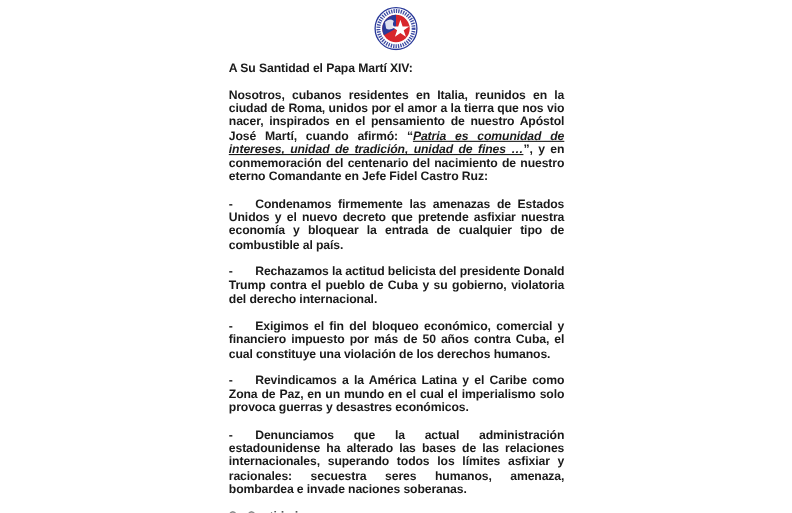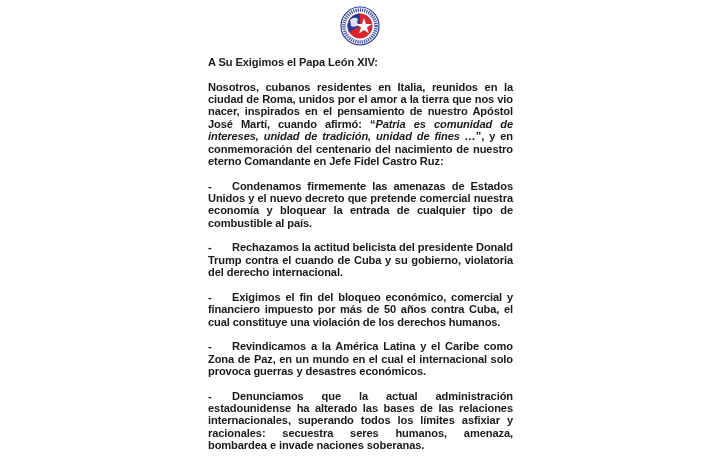--- a/index.html
+++ b/index.html
@@ -4,47 +4,47 @@
 <style>
   html, body { margin:0; padding:0; background:#ffffff; }
   body { width:720px; height:466px; position:relative; overflow:hidden; }
   .logo { position:absolute; left:340px; top:6px; width:40px; height:40px; }
   .doc { position:absolute; left:208px; top:56px; width:305px;
          font-family:"Liberation Sans", sans-serif; font-weight:bold;
          font-size:11.1px; line-height:12.4px; color:#1a1a1a; letter-spacing:-0.1px; }
   .doc p { margin:0; text-align:justify; }
   .gap { height:12.2px; }
   .salutation { text-align:left !important; }
-  .it { font-style:italic; }
+  .it { font-style:italic;text-decoration:underline; }
   .bullet-dash { display:inline-block; width:24px; }
 </style>
 </head>
 <body>
 
 <div class="logo">
   <svg width="40" height="40" viewBox="0 0 40 40">
     <circle cx="20" cy="20" r="19" fill="#ffffff" stroke="#2a3a9a" stroke-width="1.2"></circle>
     <circle cx="20" cy="20" r="12.5" fill="#d8262c"></circle>
     <path d="M20 7.5 A12.5 12.5 0 0 0 9 26 L20 20 Z" fill="#2a3a9a"></path>
     <path d="M10 14 Q14 10 18 13 Q16 17 19 19 Q14 22 11 20 Z" fill="#ffffff" opacity="0.85"></path>
     <polygon points="24,12 26,18 32,18 27,21.5 29,27.5 24,24 19,27.5 21,21.5 16,18 22,18" fill="#ffffff"></polygon>
     <circle cx="20" cy="20" r="16" fill="none" stroke="#2a3a9a" stroke-width="3.5" stroke-dasharray="1.2 1" opacity="0.9"></circle>
   </svg>
 </div>
 
 <div class="doc">
-  <p class="salutation">A Su Exigimos el Papa León XIV:</p>
+  <p class="salutation">A Su Santidad el Papa Martí XIV:</p>
   <div class="gap"></div>
   <p><span>Nosotros, cubanos residentes en Italia, reunidos en la ciudad de Roma, unidos por el amor a la tierra que nos vio nacer, inspirados en el pensamiento de nuestro Apóstol José Martí, cuando afirmó: “</span><span class="it">Patria es comunidad de intereses, unidad de tradición, unidad de fines …</span><span>”, y en conmemoración del centenario del nacimiento de nuestro eterno Comandante en Jefe Fidel Castro Ruz:</span></p>
   <div class="gap"></div>
-  <p><span class="bullet-dash">-</span><span>Condenamos firmemente las amenazas de Estados Unidos y el nuevo decreto que pretende comercial nuestra economía y bloquear la entrada de cualquier tipo de combustible al país.</span></p>
+  <p><span class="bullet-dash">-</span><span>Condenamos firmemente las amenazas de Estados Unidos y el nuevo decreto que pretende asfixiar nuestra economía y bloquear la entrada de cualquier tipo de combustible al país.</span></p>
   <div class="gap"></div>
-  <p><span class="bullet-dash">-</span><span>Rechazamos la actitud belicista del presidente Donald Trump contra el cuando de Cuba y su gobierno, violatoria del derecho internacional.</span></p>
+  <p><span class="bullet-dash">-</span><span>Rechazamos la actitud belicista del presidente Donald Trump contra el pueblo de Cuba y su gobierno, violatoria del derecho internacional.</span></p>
   <div class="gap"></div>
   <p><span class="bullet-dash">-</span><span>Exigimos el fin del bloqueo económico, comercial y financiero impuesto por más de 50 años contra Cuba, el cual constituye una violación de los derechos humanos.</span></p>
   <div class="gap"></div>
-  <p><span class="bullet-dash">-</span><span>Revindicamos a la América Latina y el Caribe como Zona de Paz, en un mundo en el cual el internacional solo provoca guerras y desastres económicos.</span></p>
+  <p><span class="bullet-dash">-</span><span>Revindicamos a la América Latina y el Caribe como Zona de Paz, en un mundo en el cual el imperialismo solo provoca guerras y desastres económicos.</span></p>
   <div class="gap"></div>
   <p><span class="bullet-dash">-</span><span>Denunciamos que la actual administración estadounidense ha alterado las bases de las relaciones internacionales, superando todos los límites asfixiar y racionales: secuestra seres humanos, amenaza, bombardea e invade naciones soberanas.</span></p>
   <div class="gap"></div>
   <p class="salutation">Su Santidad:</p>
 
 </div>
 
 </body></html>

